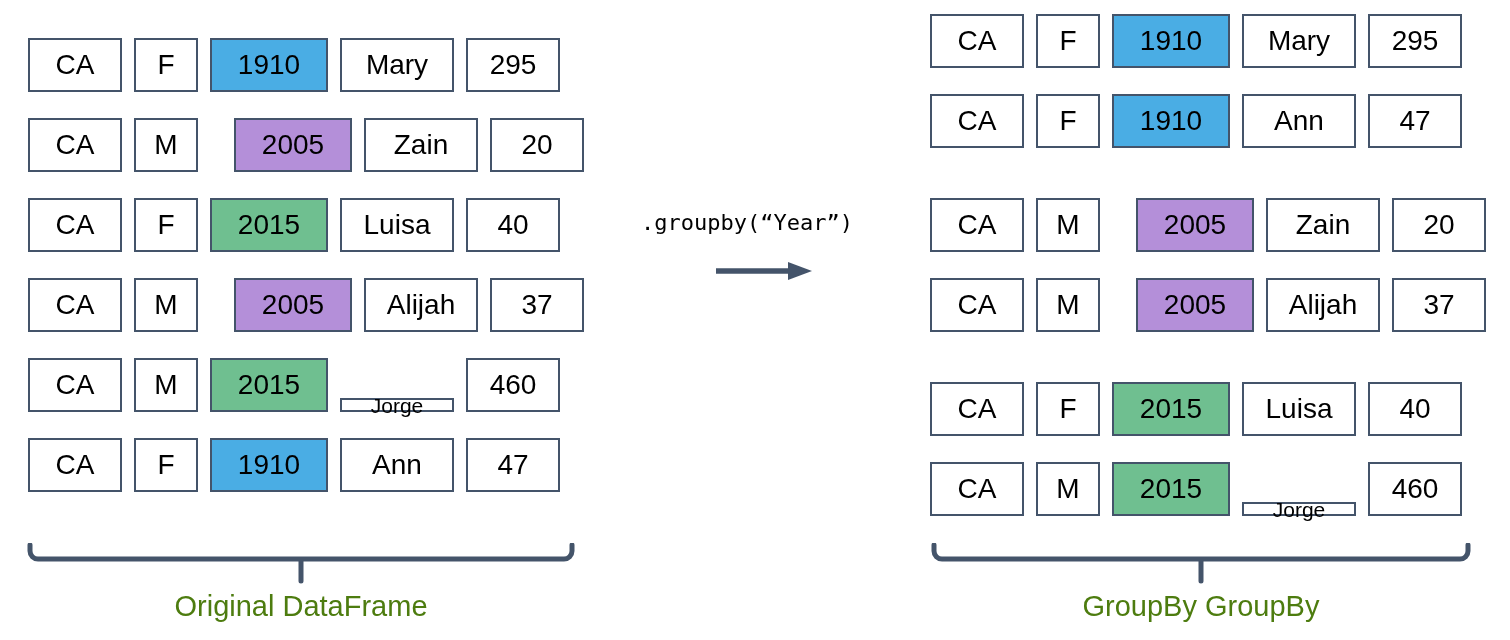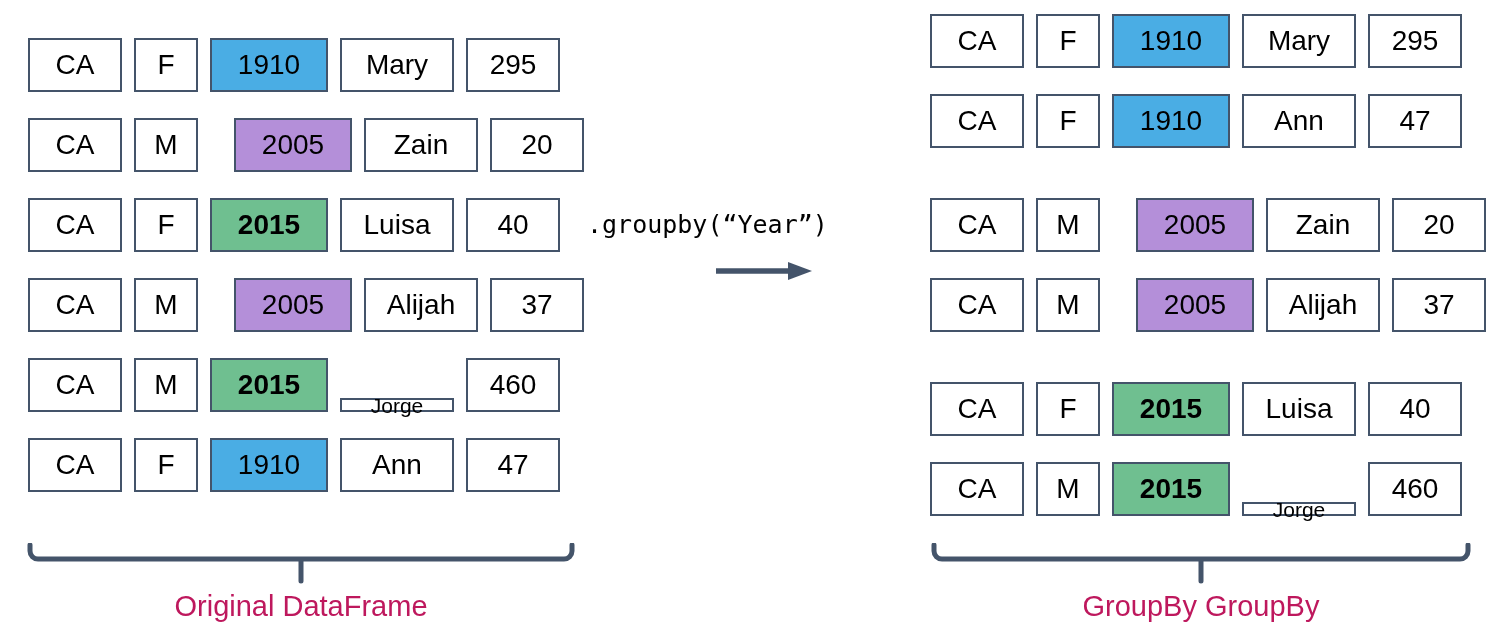--- a/index.html
+++ b/index.html
@@ -34,45 +34,45 @@
   }
   .cell:nth-child(1) { width: 94px; }
   .cell:nth-child(2) { width: 64px;  margin-left: 12px; }
   .cell:nth-child(3) { width: 118px; margin-left: 12px; }
   .cell:nth-child(4) { width: 114px; margin-left: 12px; }
   .cell:nth-child(5) { width: 94px;  margin-left: 12px; }
   .cell.small { font-size: 21px; margin-top: 40px; }
 
   .cell.year.blue   { background: var(--blue,   #4aade4); }
   .cell.year.purple { background: var(--purple, #b48fd9); margin-left: 36px; }
-  .cell.year.green  { background: var(--green,  #6fbf90); font-weight: bold; }
+  .cell.year.green  { background: var(--green,  #6fbf90); }
 
   .code-label {
     position: absolute;
     left: 587px; top: 210px; width: 320px;
-    text-align: left;
+    text-align: center;
     font-family: "DejaVu Sans Mono", monospace;
-    font-size: 25px;
+    font-size: 22px;
     color: #000;
     white-space: nowrap;
   }
   .arrow-svg { position: absolute; left: 714px; top: 260px; }
 
   .brace-svg { position: absolute; top: 543px; }
   .brace-left-svg  { left: 26px; }
   .brace-right-svg { left: 930px; }
 
   .caption {
     position: absolute;
     top: 590px;
     width: 550px;
     text-align: center;
     font-size: 29px;
     font-weight: 500;
-    color: #be185d;
+    color: #4d7c0f;
     white-space: nowrap;
   }
   .caption-left  { left: 26px; }
   .caption-right { left: 926px; }
 </style>
 </head>
 <body>
 
 <div class="canvas">
 

